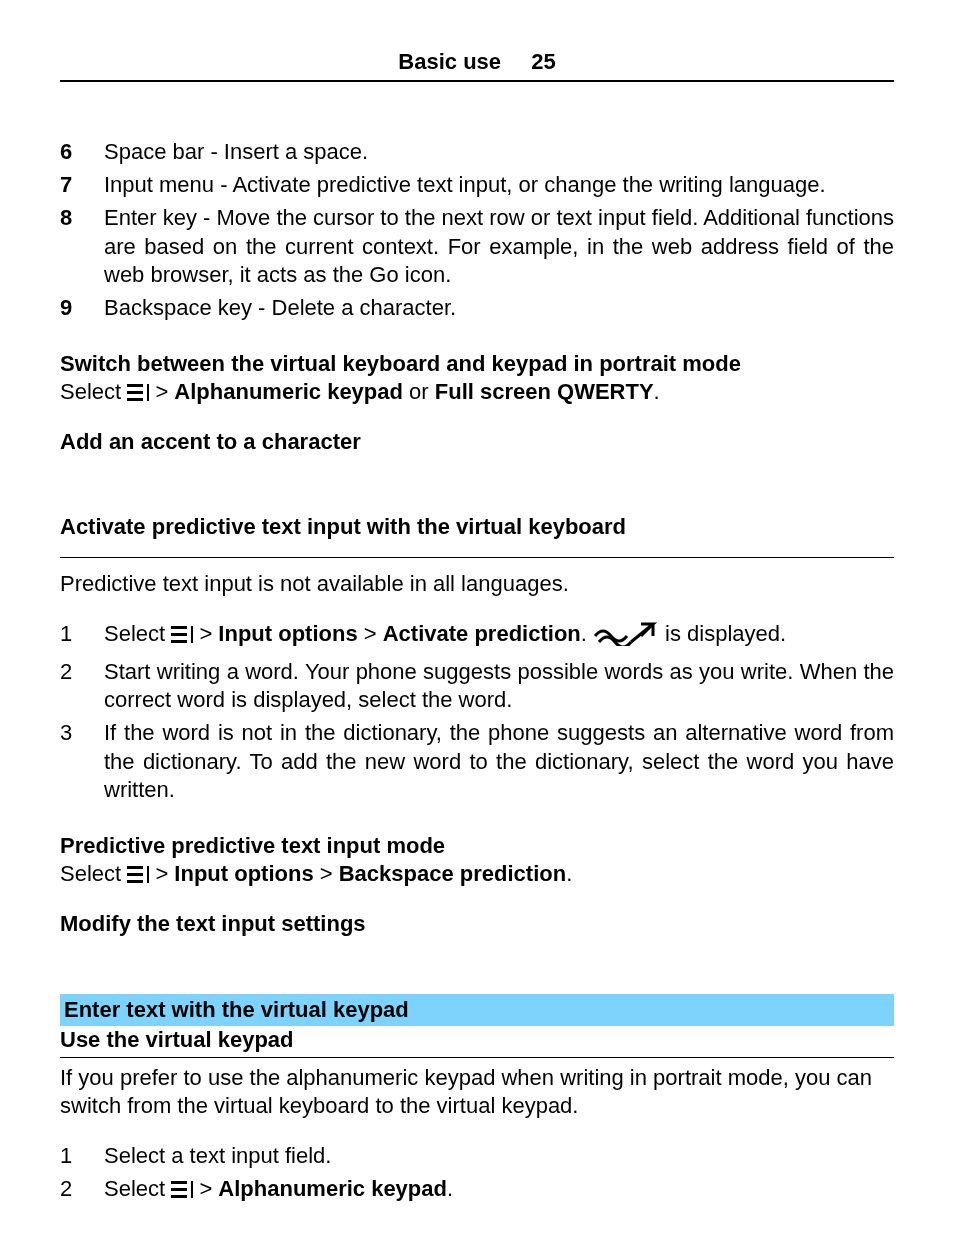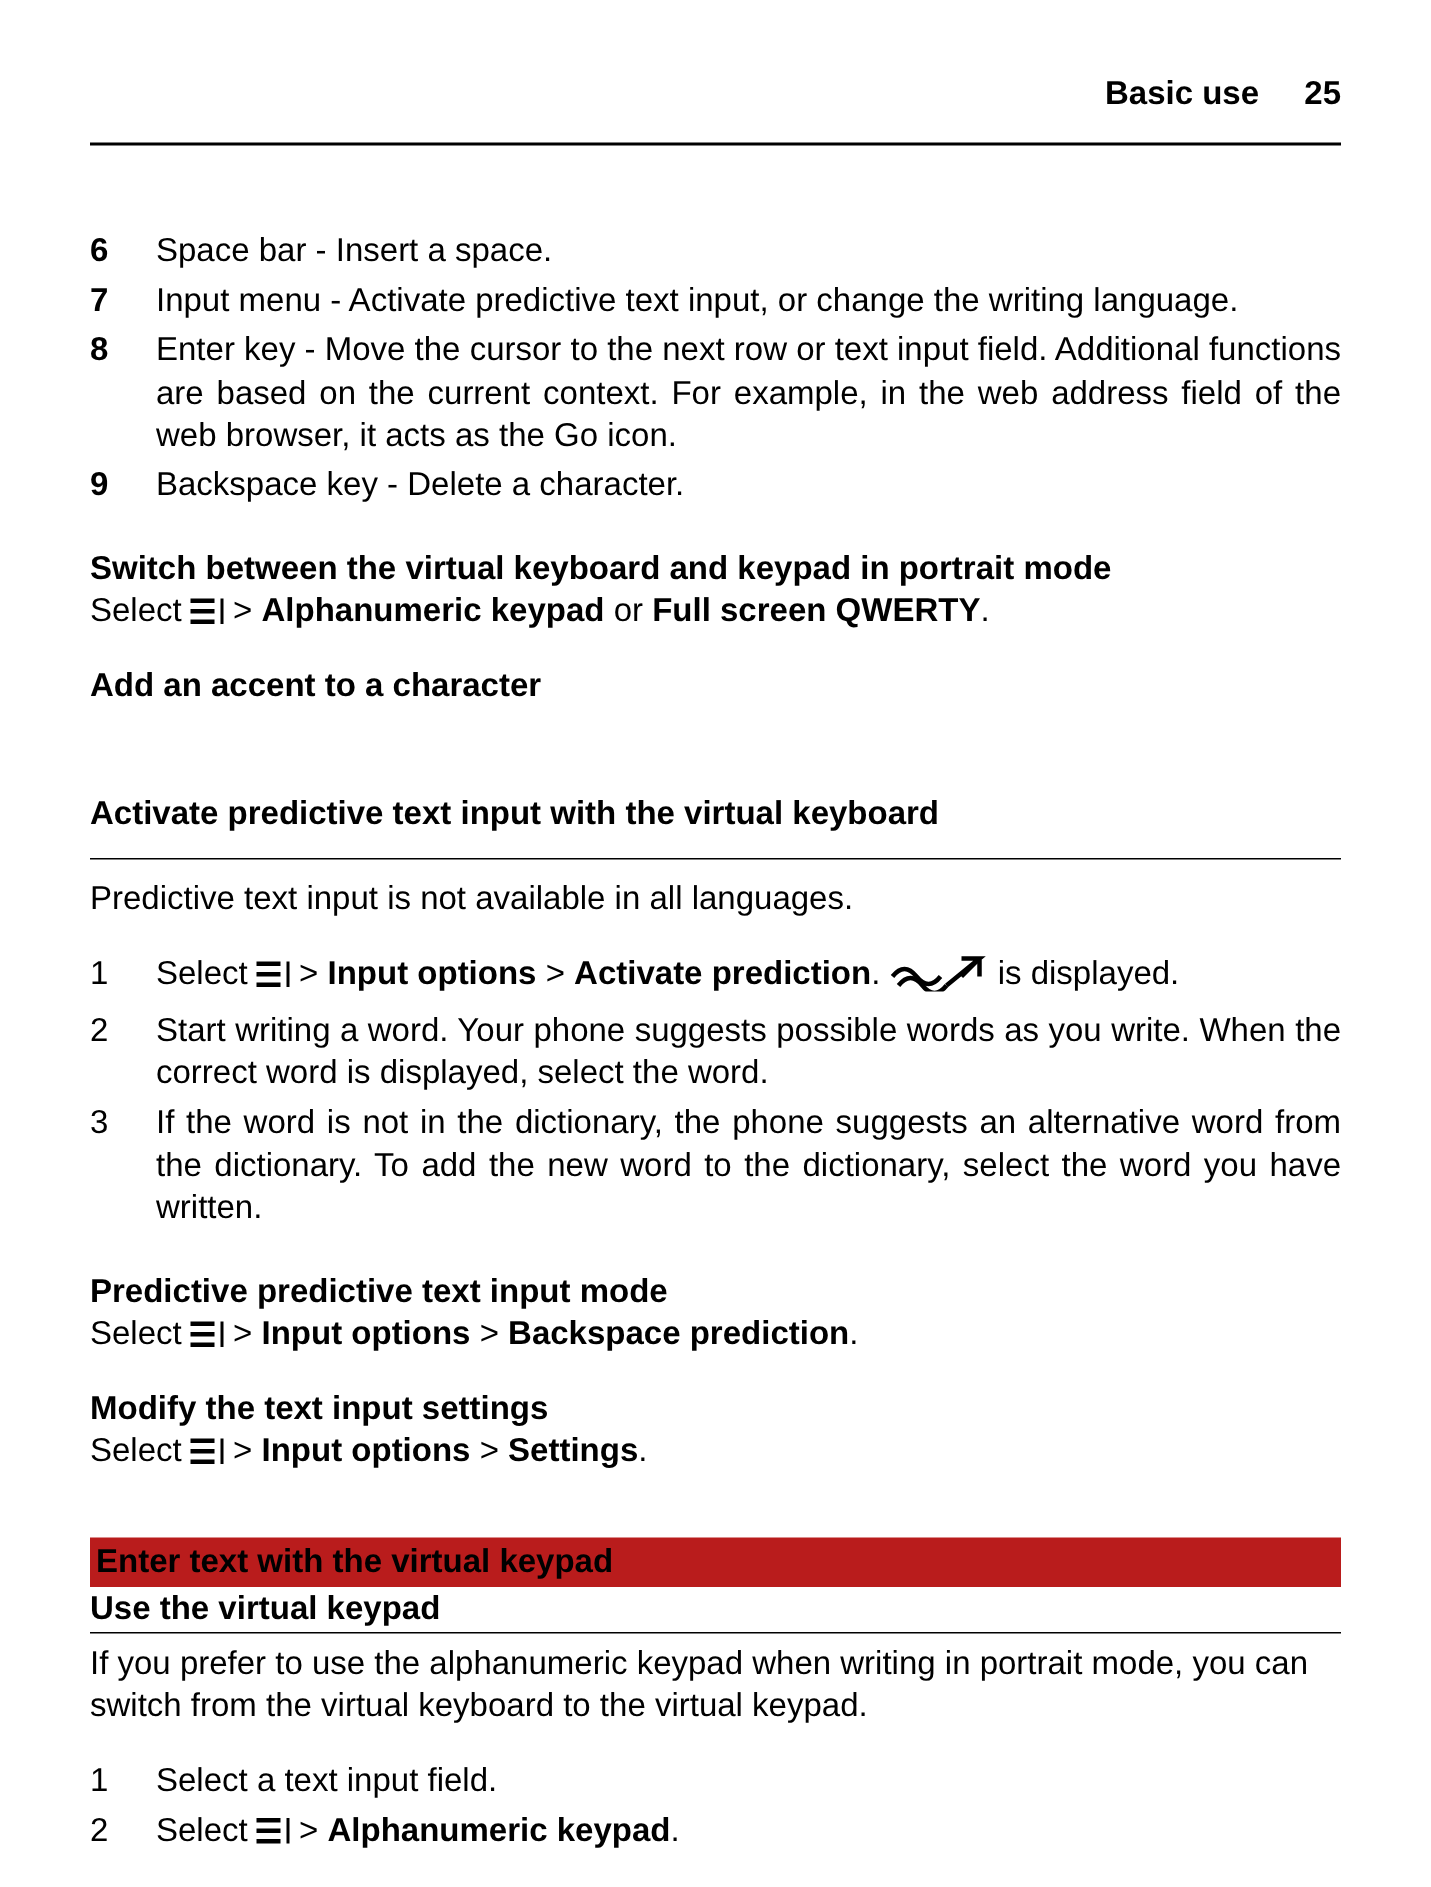--- a/index.html
+++ b/index.html
@@ -7,24 +7,24 @@
     width: 954px;
     height: 1258px;
     background: #fff;
     font-family: Arial, Helvetica, sans-serif;
     font-size: 22px;
     color: #000;
     padding: 48px 60px 0 60px;
     line-height: 1.28;
   }
   .header {
-    text-align: right;
+    text-align: center;
     font-weight: bold;
     border-bottom: 2px solid #000;
-    padding-bottom: 19px;
+    padding-bottom: 4px;
     margin-bottom: 56px;
   }
   .header .pagen { margin-left: 24px; }
   .numlist { margin-bottom: 28px; }
   .numrow { display: flex; margin-bottom: 5px; }
   .numrow .n { width: 44px; font-weight: bold; flex: none; }
   .numrow .t { flex: 1; text-align: justify; }
   .sub { margin-bottom: 22px; }
   .subhead { font-weight: bold; }
   .line { display: block; }
@@ -35,24 +35,24 @@
     padding-bottom: 16px;
     margin-top: 56px;
     margin-bottom: 12px;
   }
   .intro { margin-bottom: 22px; }
   .ollist { margin-bottom: 28px; }
   .olrow { display: flex; margin-bottom: 5px; }
   .olrow .n { width: 44px; flex: none; }
   .olrow .t { flex: 1; text-align: justify; }
   .grayhead {
-    background: #b91c1c;
+    background: #7dd3fc;
     font-weight: bold;
     padding: 2px 4px;
-    margin-top: 44px;
+    margin-top: 56px;
   }
   .subhead-ul {
     font-weight: bold;
     border-bottom: 1.5px solid #000;
     padding-bottom: 2px;
     margin-bottom: 6px;
   }
   .menu-icon {
     display: inline-block;
     width: 22px;
@@ -139,23 +139,20 @@
 
 <div class="sub">
   <div class="subhead">Predictive predictive text input mode</div>
   <div class="line">
     <span>Select </span><span class="menu-icon"></span><span> &gt; </span><span class="b">Input options </span><span> &gt; </span><span class="b">Backspace prediction</span><span>.</span>
   </div>
 </div>
 
 <div class="sub">
   <div class="subhead">Modify the text input settings</div>
-  <div class="line">
-    <span>Select </span><span class="menu-icon"></span><span> &gt; </span><span class="b">Input options </span><span> &gt; </span><span class="b">Settings</span><span>.</span>
-  </div>
 </div>
 
 <div class="grayhead">Enter text with the virtual keypad</div>
 <div class="subhead-ul">Use the virtual keypad</div>
 <div class="intro">If you prefer to use the alphanumeric keypad when writing in portrait mode, you can switch from the virtual keyboard to the virtual keypad.</div>
 
 <div class="ollist">
   <div class="olrow">
     <div class="n">1</div>
     <div class="t">Select a text input field.</div>

